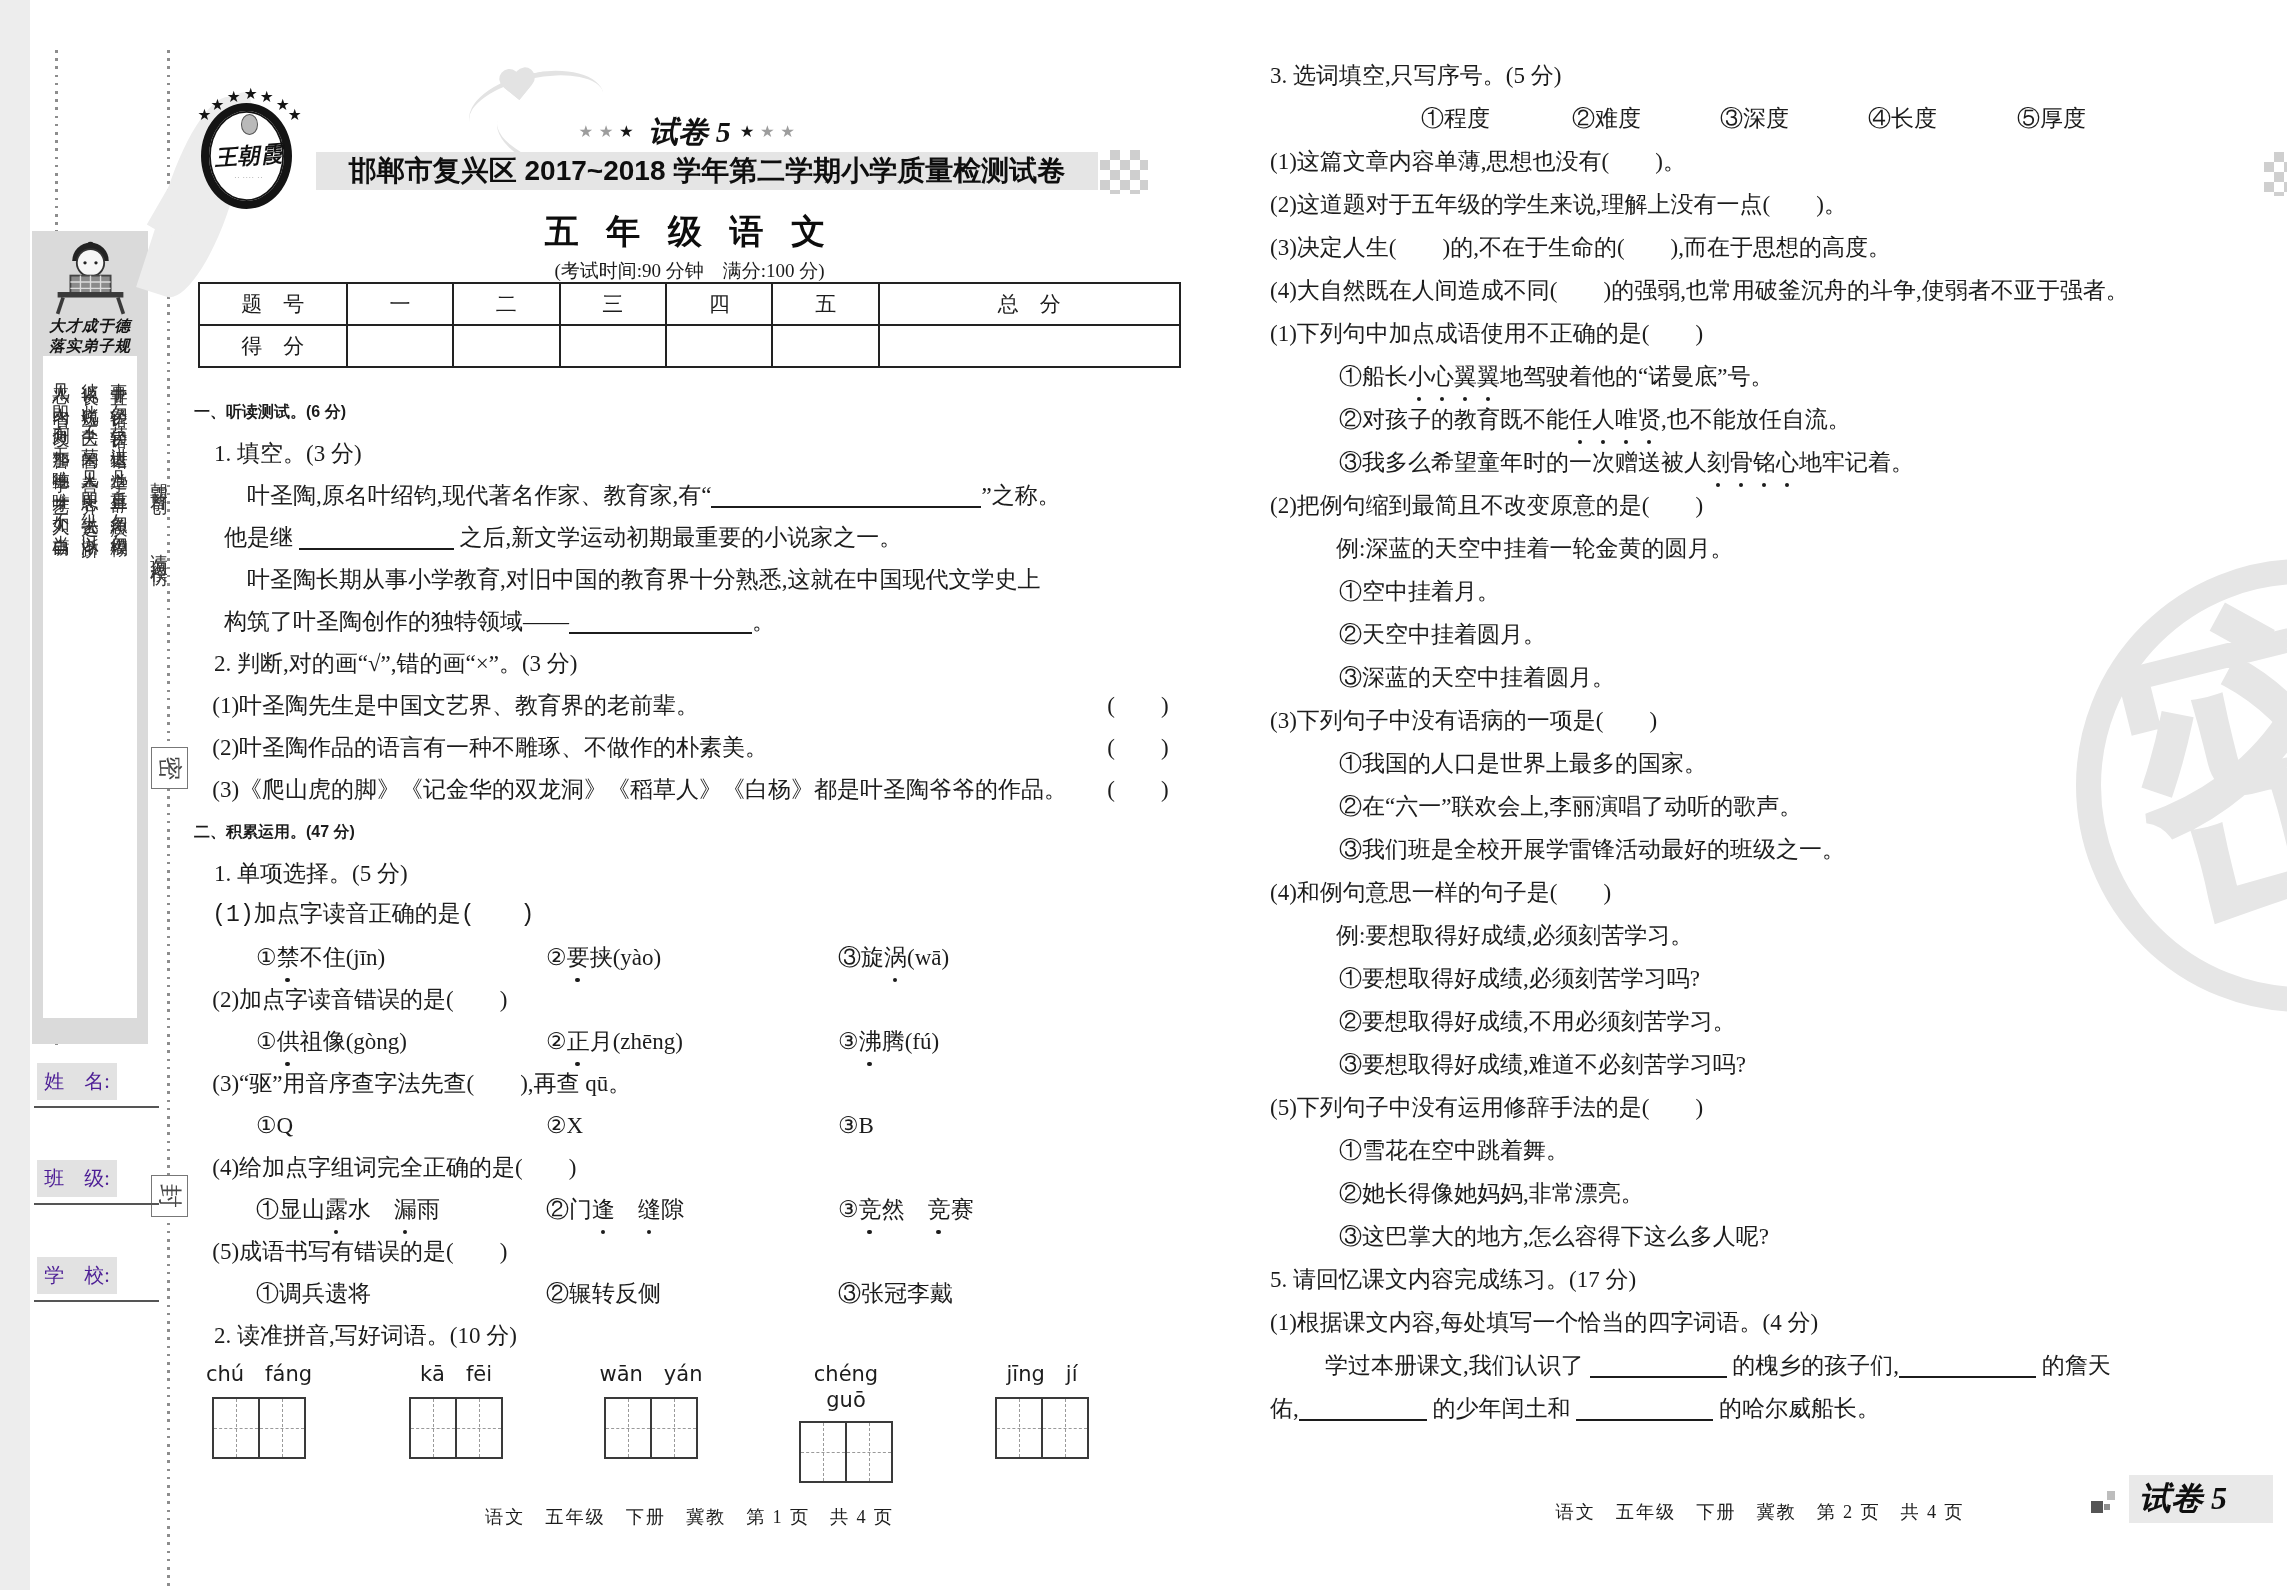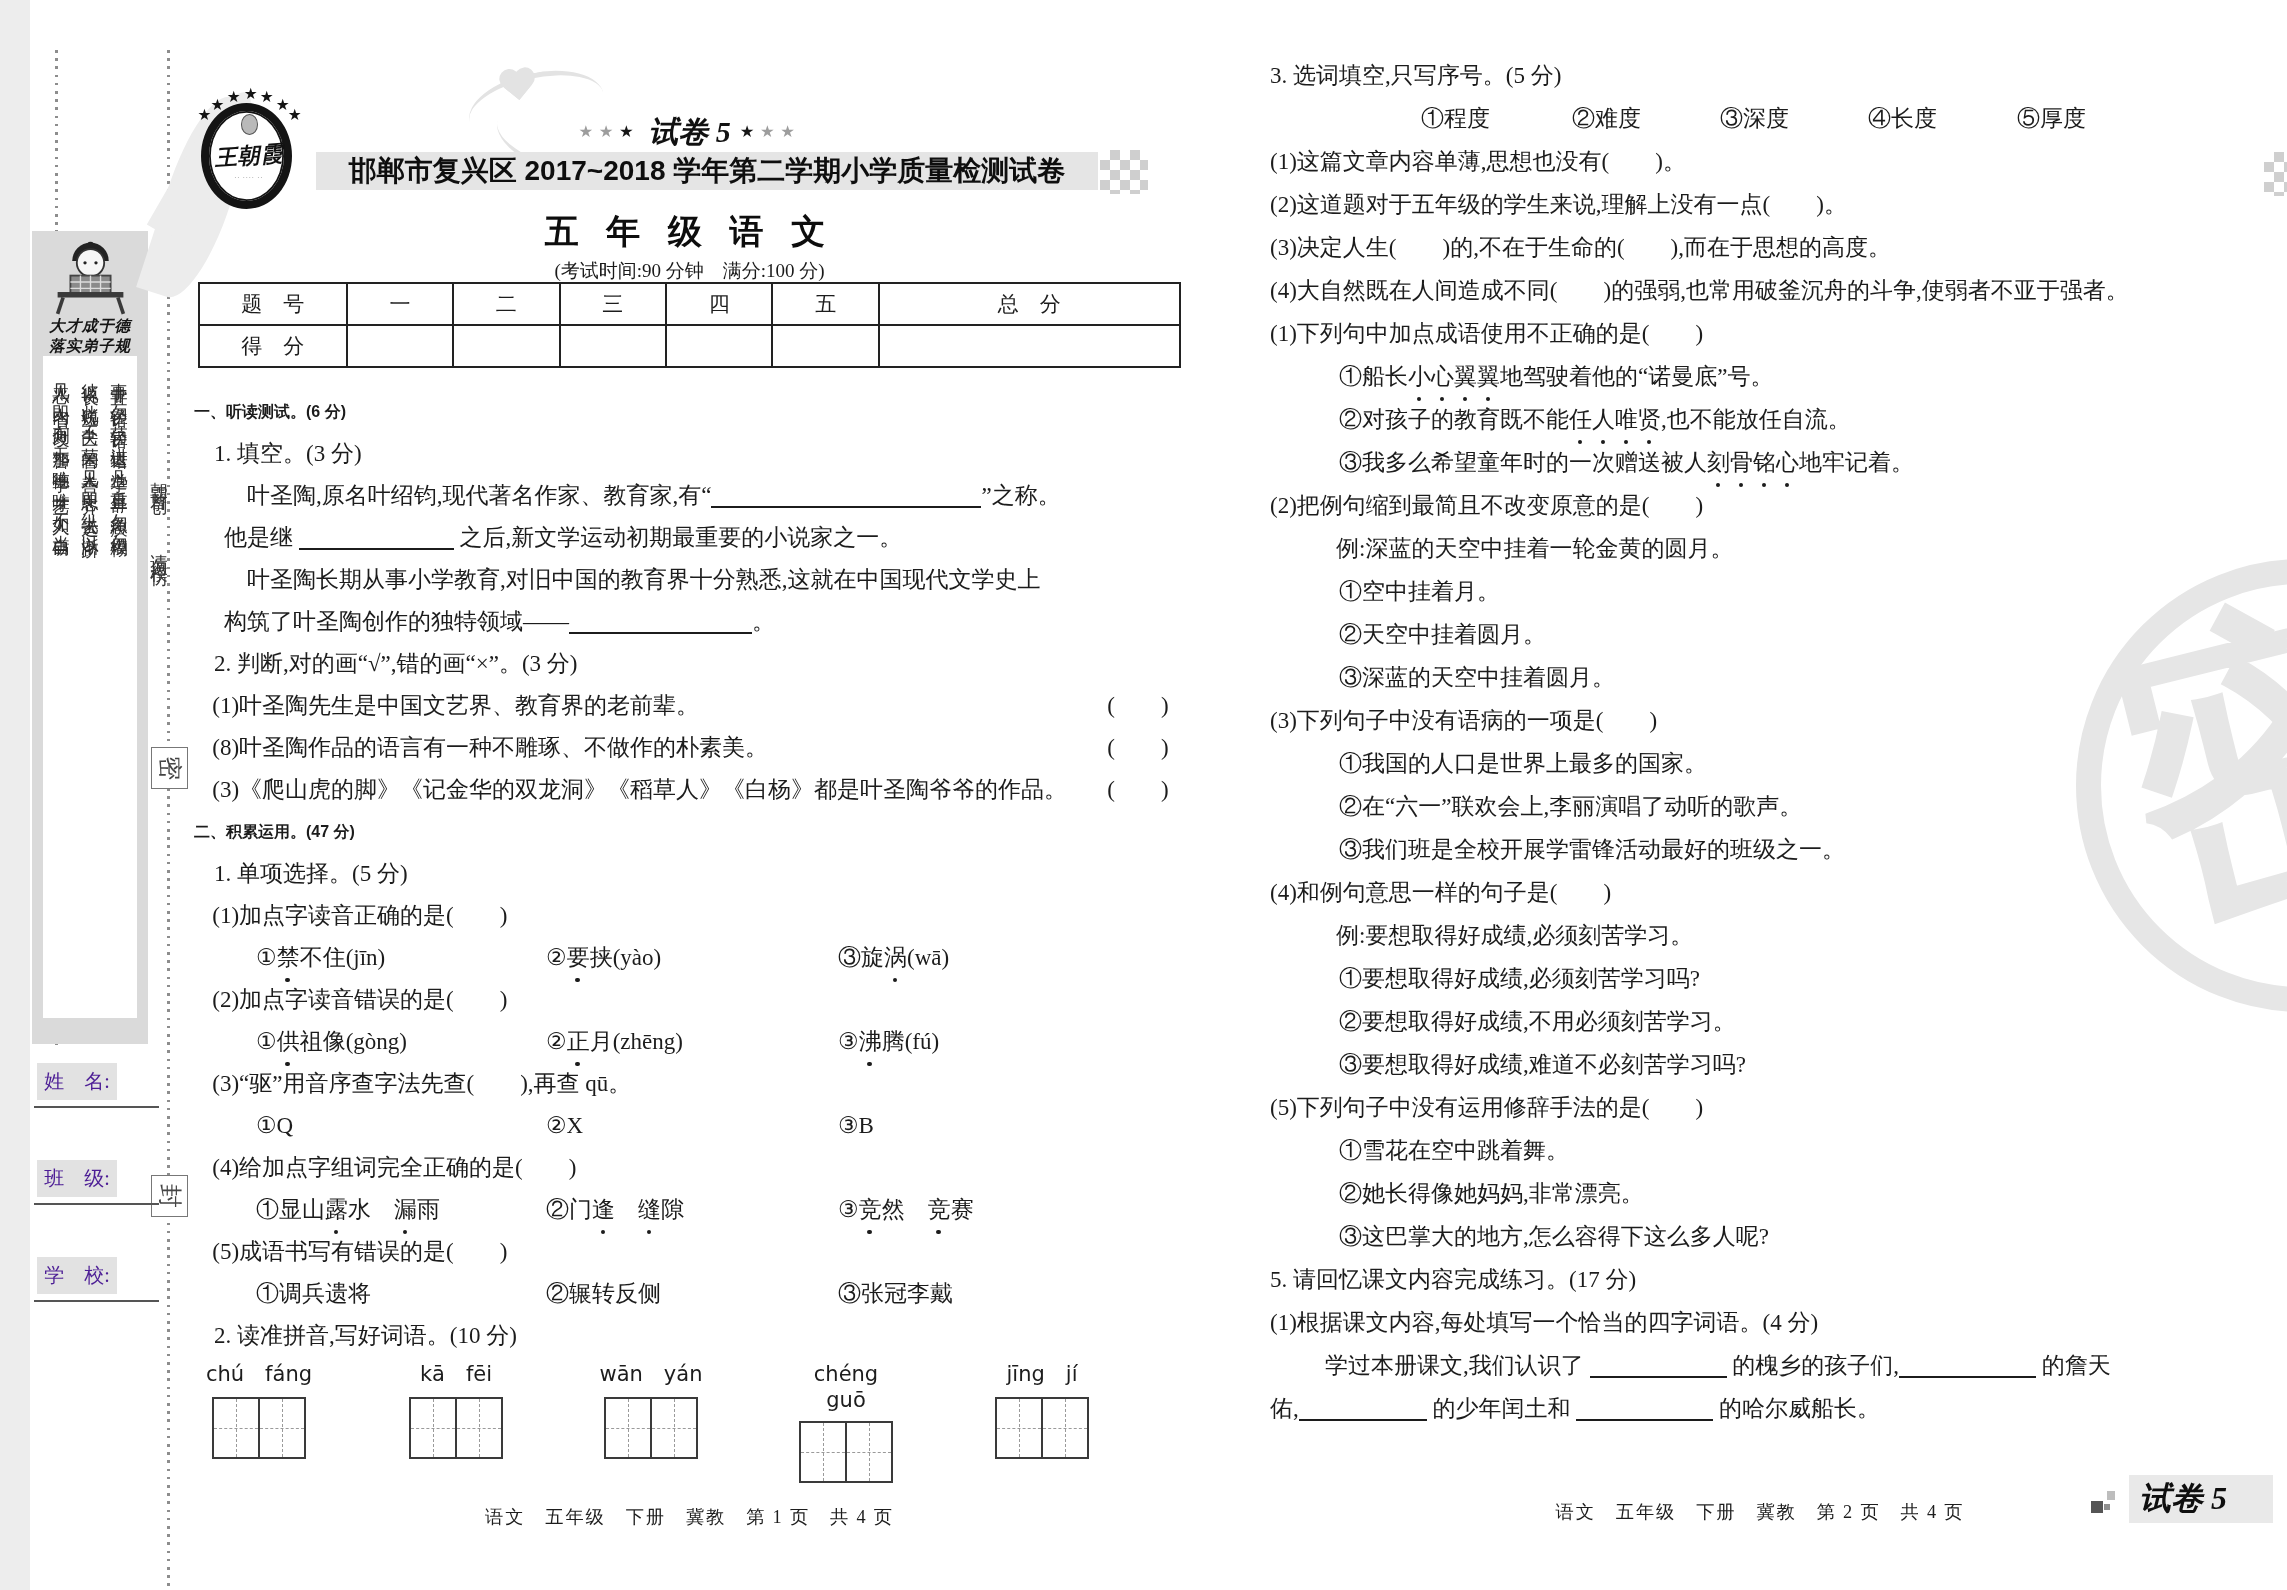--- a/index.html
+++ b/index.html
@@ -246,25 +246,25 @@
 
   <div class="qcol" id="qleft">
       <div class="line sec"><span>一、听读测试。(6 分)</span></div>
       <div class="line" style="padding-left: 20px;"><span>1. 填空。(3 分)</span></div>
       <div class="line" style="padding-left: 53px;"><span>叶圣陶,原名叶绍钧,现代著名作家、教育家,有“</span><span class="blank" style="width: 270px;"></span><span>”之称。</span></div>
       <div class="line" style="padding-left: 30px;"><span>他是继 </span><span class="blank" style="width: 155px;"></span><span> 之后,新文学运动初期最重要的小说家之一。</span></div>
       <div class="line" style="padding-left: 53px;"><span>叶圣陶长期从事小学教育,对旧中国的教育界十分熟悉,这就在中国现代文学史上</span></div>
       <div class="line" style="padding-left: 30px;"><span>构筑了叶圣陶创作的独特领域——</span><span class="blank" style="width: 183px;"></span><span>。</span></div>
       <div class="line" style="padding-left: 20px;"><span>2. 判断,对的画“√”,错的画“×”。(3 分)</span></div>
       <div class="line" style="padding-left: 18.3px;"><span>(1)叶圣陶先生是中国文艺界、教育界的老前辈。</span><span class="endparen">(　　)</span></div>
-      <div class="line" style="padding-left: 18.3px;"><span>(8)叶圣陶作品的语言有一种不雕琢、不做作的朴素美。</span><span class="endparen">(　　)</span></div>
+      <div class="line" style="padding-left: 18.3px;"><span>(2)叶圣陶作品的语言有一种不雕琢、不做作的朴素美。</span><span class="endparen">(　　)</span></div>
       <div class="line" style="padding-left: 18.3px;"><span>(3)《爬山虎的脚》《记金华的双龙洞》《稻草人》《白杨》都是叶圣陶爷爷的作品。</span><span class="endparen">(　　)</span></div>
       <div class="line sec"><span>二、积累运用。(47 分)</span></div>
       <div class="line" style="padding-left: 20px;"><span>1. 单项选择。(5 分)</span></div>
-      <div class="line" style="padding-left: 18.3px;"><span>(1)加点字读音正确的是(　　)</span></div>
+      <div class="line" style="padding-left: 18.3px; font-family: Liberation Mono, monospace;"><span>(1)加点字读音正确的是(　　)</span></div>
       <div class="line">
         <span class="tab" style="left: 62px;"><span>①</span><span><span class="dc">禁</span></span><span>不住(jīn)</span></span>
         <span class="tab" style="left: 352px;"><span>②</span><span><span class="dc">要</span></span><span>挟(yào)</span></span>
         <span class="tab" style="left: 644px;"><span>③旋</span><span><span class="dc">涡</span></span><span>(wā)</span></span>
       </div>
       <div class="line" style="padding-left: 18.3px;"><span>(2)加点字读音错误的是(　　)</span></div>
       <div class="line">
         <span class="tab" style="left: 62px;"><span>①</span><span><span class="dc">供</span></span><span>祖像(gòng)</span></span>
         <span class="tab" style="left: 352px;"><span>②</span><span><span class="dc">正</span></span><span>月(zhēng)</span></span>
         <span class="tab" style="left: 644px;"><span>③</span><span><span class="dc">沸</span></span><span>腾(fú)</span></span>

